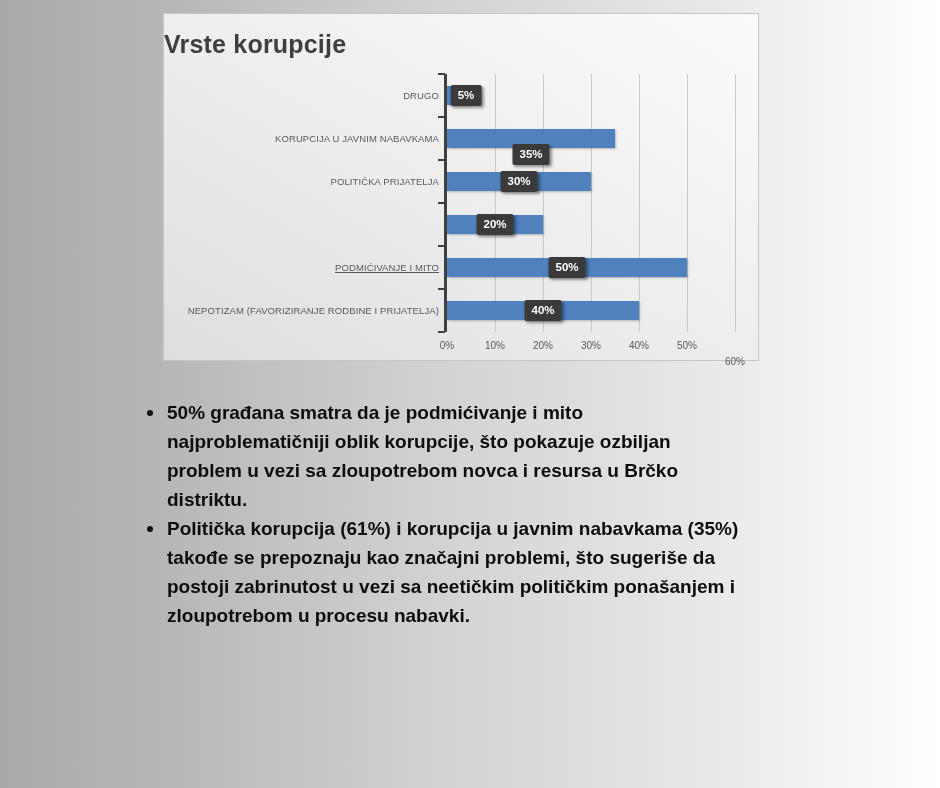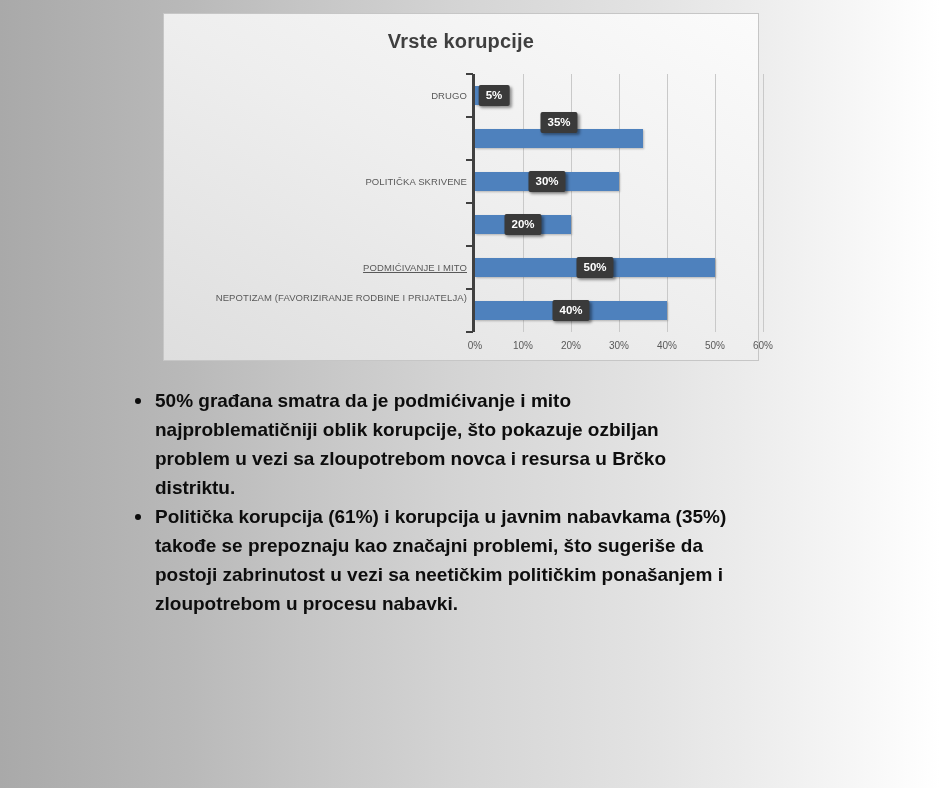--- a/index.html
+++ b/index.html
@@ -20,27 +20,27 @@
     position: absolute;
     left: 163px; top: 13px;
     width: 596px; height: 348px;
     background: linear-gradient(to top right, #dedede 0%, #eeeeee 50%, #fbfbfb 100%);
     border: 1px solid #c6c6c6;
     box-sizing: border-box;
   }
   .chart-title {
     position: absolute;
     left: 0; top: 16px; width: 100%;
-    text-align: center;
-    font-size: 20px;
+    text-align: left;
+    font-size: 25px;
     font-weight: bold;
     color: #3f3f3f;
     letter-spacing: 0.2px;
   }
-  .plot { position: absolute; inset: 0; margin-left: 28px; }
+  .plot { position: absolute; inset: 0; }
   .gridline {
     position: absolute;
     width: 1px;
     background: #c9c9c9;
     z-index: 1;
   }
   .y-axis-line {
     position: absolute;
     width: 3px;
     background: #404040;
@@ -92,21 +92,21 @@
     color: #595959;
     z-index: 3;
     white-space: nowrap;
   }
 
   
   .bullets {
     position: absolute;
     left: 128px; top: 382px;
     width: 724px;
-    margin: 4px; padding: 0;
+    margin: 16px; padding: 0;
     list-style: none;
   }
   .bullets li {
     position: relative;
     padding-left: 23px;
     font-size: 19px;
     font-weight: bold;
     line-height: 29px;
     color: #0d0d0d;
     white-space: pre-line;
@@ -138,40 +138,41 @@
         <div class="axis-tick" style="left: 274px; top: 59px;"></div>
         <div class="axis-tick" style="left: 274px; top: 102px;"></div>
         <div class="axis-tick" style="left: 274px; top: 145px;"></div>
         <div class="axis-tick" style="left: 274px; top: 188px;"></div>
         <div class="axis-tick" style="left: 274px; top: 231px;"></div>
         <div class="axis-tick" style="left: 274px; top: 274px;"></div>
         <div class="axis-tick" style="left: 274px; top: 317px;"></div>
         <div class="cat-label" style="top: 60px; height: 43px; width: 275px;">DRUGO</div>
         <div class="bar" style="left: 283px; top: 72px; width: 24px; height: 19px; background: rgb(78, 129, 189);"></div>
         <div class="data-label" style="left: 302px; top: 71px; background: rgb(58, 58, 58); color: rgb(255, 255, 255);">5%</div>
+        <div class="cat-label" style="top: 103px; height: 43px; width: 275px;">KORUPCIJA U JAVNIM NABAVKAMA</div>
         <div class="bar" style="left: 283px; top: 115px; width: 168px; height: 19px; background: rgb(78, 129, 189);"></div>
-        <div class="data-label" style="left: 367px; top: 98px; background: rgb(58, 58, 58); color: rgb(255, 255, 255);">35%</div>
-        <div class="cat-label" style="top: 146px; height: 43px; width: 275px;">POLITIČKA SKRIVENE</div>
+        <div class="data-label" style="left: 367px; top: 130px; background: rgb(58, 58, 58); color: rgb(255, 255, 255);">35%</div>
+        <div class="cat-label" style="top: 146px; height: 43px; width: 275px;">POLITIČKA PRIJATELJA</div>
         <div class="bar" style="left: 283px; top: 158px; width: 144px; height: 19px; background: rgb(78, 129, 189);"></div>
         <div class="data-label" style="left: 355px; top: 157px; background: rgb(58, 58, 58); color: rgb(255, 255, 255);">30%</div>
         <div class="bar" style="left: 283px; top: 201px; width: 96px; height: 19px; background: rgb(78, 129, 189);"></div>
         <div class="data-label" style="left: 331px; top: 200px; background: rgb(58, 58, 58); color: rgb(255, 255, 255);">20%</div>
         <div class="cat-label" style="top: 232px; height: 43px; width: 275px; text-decoration: underline;">PODMIĆIVANJE I MITO</div>
         <div class="bar" style="left: 283px; top: 244px; width: 240px; height: 19px; background: rgb(78, 129, 189);"></div>
         <div class="data-label" style="left: 403px; top: 243px; background: rgb(58, 58, 58); color: rgb(255, 255, 255);">50%</div>
-        <div class="cat-label" style="top: 262px; height: 43px; width: 275px;">NEPOTIZAM (FAVORIZIRANJE RODBINE I PRIJATELJA)</div>
+        <div class="cat-label" style="top: 275px; height: 43px; width: 275px;">NEPOTIZAM (FAVORIZIRANJE RODBINE I PRIJATELJA)</div>
         <div class="bar" style="left: 283px; top: 287px; width: 192px; height: 19px; background: rgb(78, 129, 189);"></div>
         <div class="data-label" style="left: 379px; top: 286px; background: rgb(58, 58, 58); color: rgb(255, 255, 255);">40%</div>
         <div class="x-label" style="left: 283px; top: 326px;">0%</div>
         <div class="x-label" style="left: 331px; top: 326px;">10%</div>
         <div class="x-label" style="left: 379px; top: 326px;">20%</div>
         <div class="x-label" style="left: 427px; top: 326px;">30%</div>
         <div class="x-label" style="left: 475px; top: 326px;">40%</div>
         <div class="x-label" style="left: 523px; top: 326px;">50%</div>
-        <div class="x-label" style="left: 571px; top: 326px;">60%</div>
+        <div class="x-label" style="left: 571px; top: 342px;">60%</div>
       </div>
   </div>
 
   <ul class="bullets">
     <li>50% građana smatra da je podmićivanje i mito
 najproblematičniji oblik korupcije, što pokazuje ozbiljan
 problem u vezi sa zloupotrebom novca i resursa u Brčko
 distriktu.</li>
     <li>Politička korupcija (61%) i korupcija u javnim nabavkama (35%)
 takođe se prepoznaju kao značajni problemi, što sugeriše da

